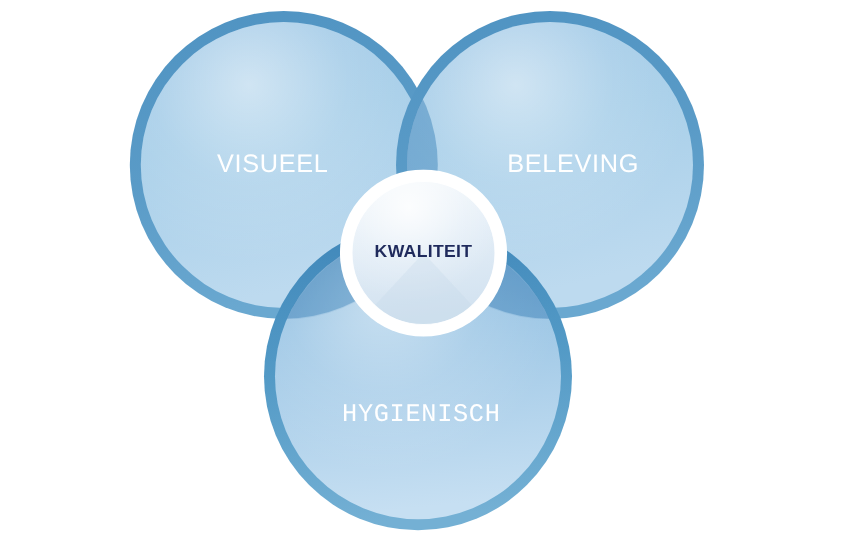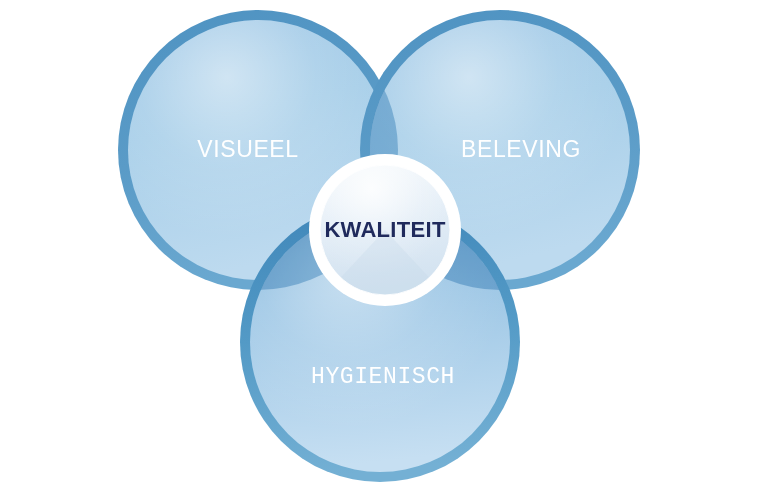--- a/index.html
+++ b/index.html
@@ -43,21 +43,21 @@
     white-space: nowrap;
     text-align: center;
     pointer-events: none;
   }
 
   .center-label {
     position: absolute;
     transform: translate(-50%, -50%);
     color: #1f2a5c;
     font-family: "Liberation Sans", sans-serif;
-    font-size: 22px;
+    font-size: 16px;
     font-weight: 700;
     letter-spacing: 0.3px;
     white-space: nowrap;
     pointer-events: none;
   }
 
   #label-visueel    { left: 248px; top: 149px; }
   #label-beleving   { left: 521px; top: 149px; }
   #label-hygienisch { left: 383px; top: 377px; font-family: Liberation Mono, monospace; }
   #label-kwaliteit  { left: 385px; top: 230px; }

